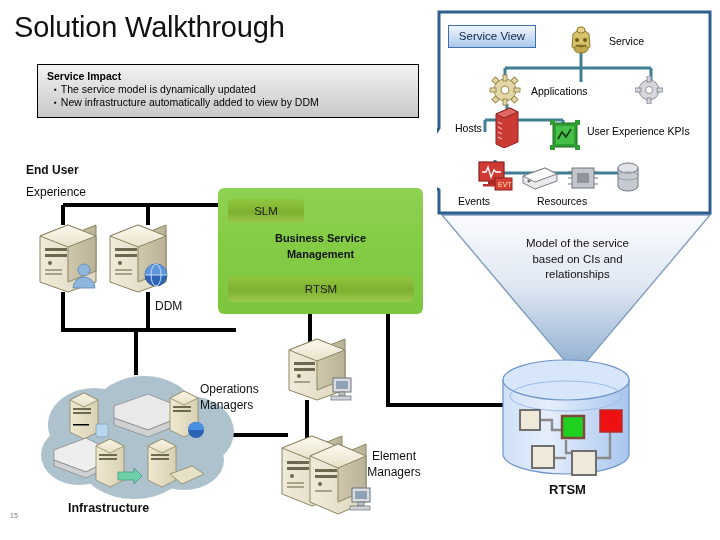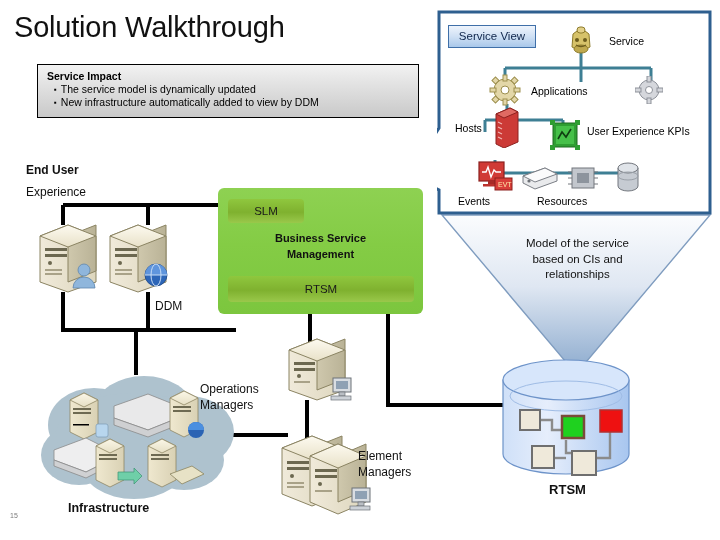--- a/index.html
+++ b/index.html
@@ -45,21 +45,21 @@
   #bsmTitle{position:absolute;left:0;top:42px;width:205px;text-align:center;
             font-size:11px;font-weight:bold;line-height:16px;color:#111;}
 
   
   .lab{font-size:12px;color:#111;white-space:nowrap;}
   .lab.b{font-weight:bold;}
   #lblEndUser{left:26px;top:163px;font-size:12px;font-weight:bold;}
   #lblExper{left:26px;top:185px;font-size:12px;}
   #lblDDM{left:155px;top:299px;font-size:12px;text-align:center;}
   #lblOps{left:200px;top:342px;width:90px;text-align:left;font-size:12px;line-height:16px;margin-top:39px;}
-  #lblElem{left:358px;top:448px;width:72px;text-align:left;font-size:12px;line-height:16px;}
+  #lblElem{left:358px;top:448px;width:72px;text-align:center;font-size:12px;line-height:16px;}
   #lblInfra{left:68px;top:501px;font-size:12.5px;font-weight:bold;}
   #lblRTSMdb{left:510px;top:482px;width:115px;text-align:center;font-size:13px;font-weight:bold;}
   #slideNo{left:10px;top:512px;font-size:7px;color:#7b7b7b;}
 
   
   #wires{left:0;top:0;}
 </style>
 </head>
 <body>
 

